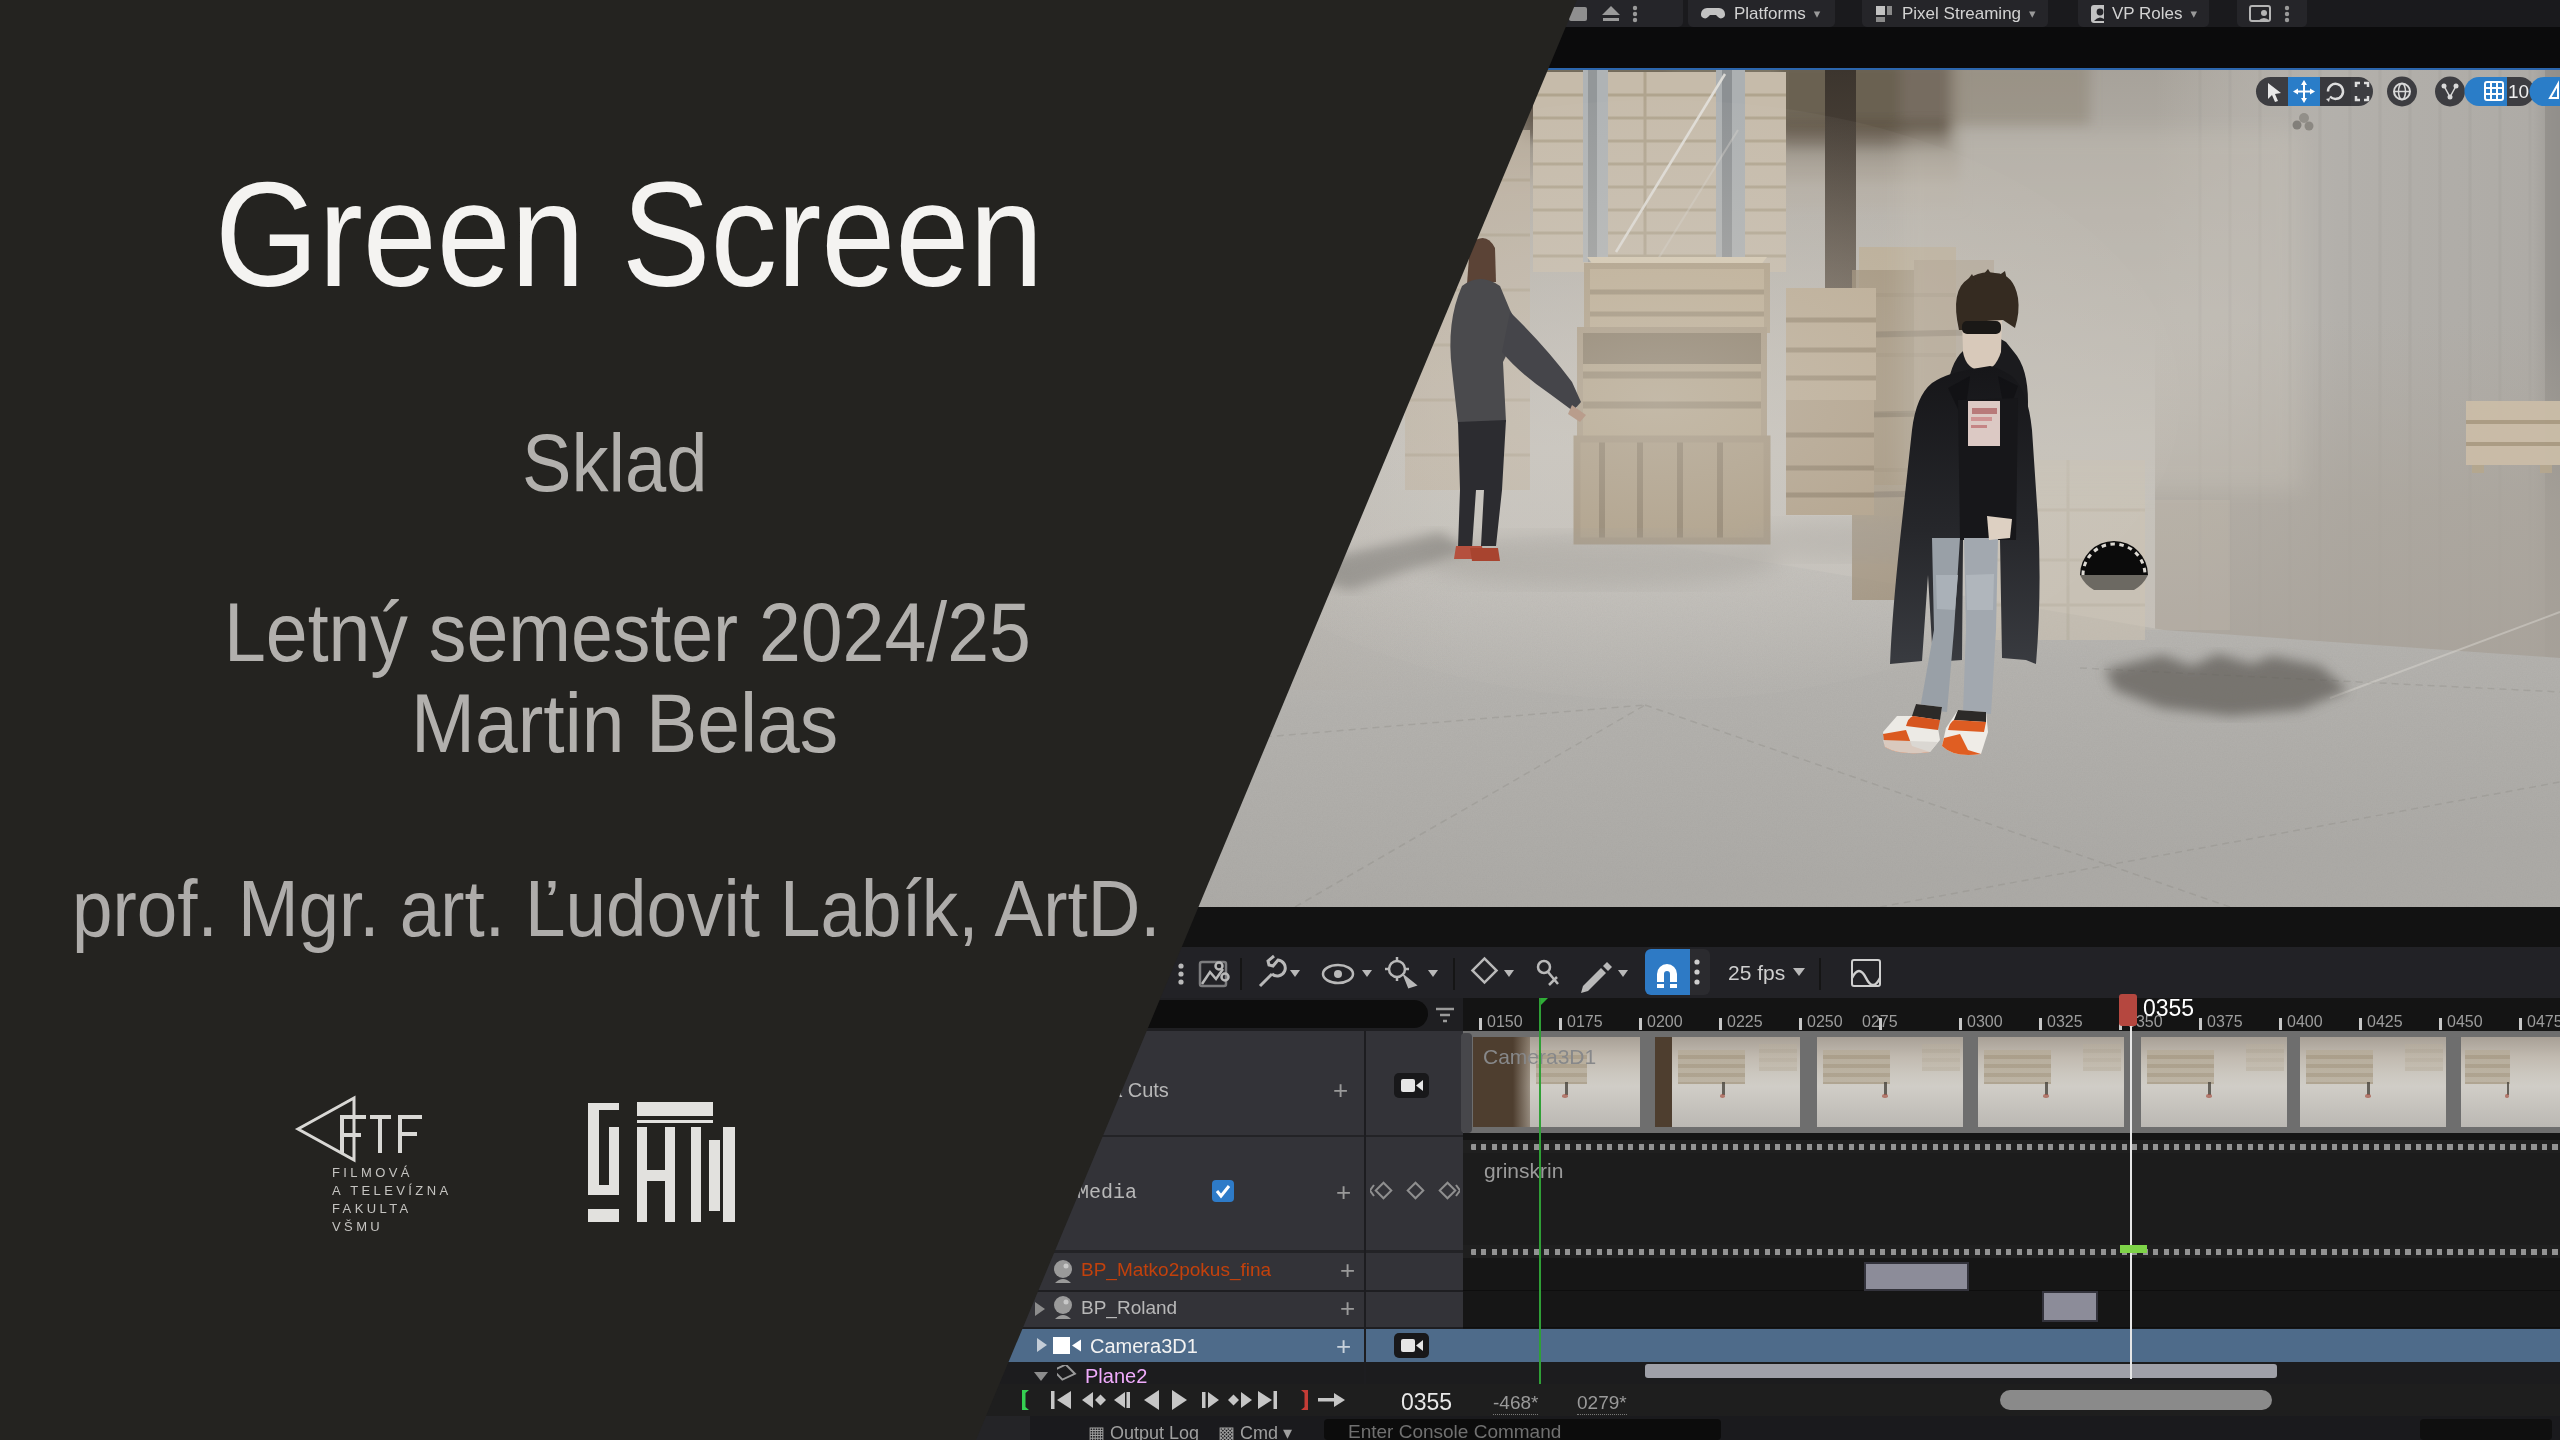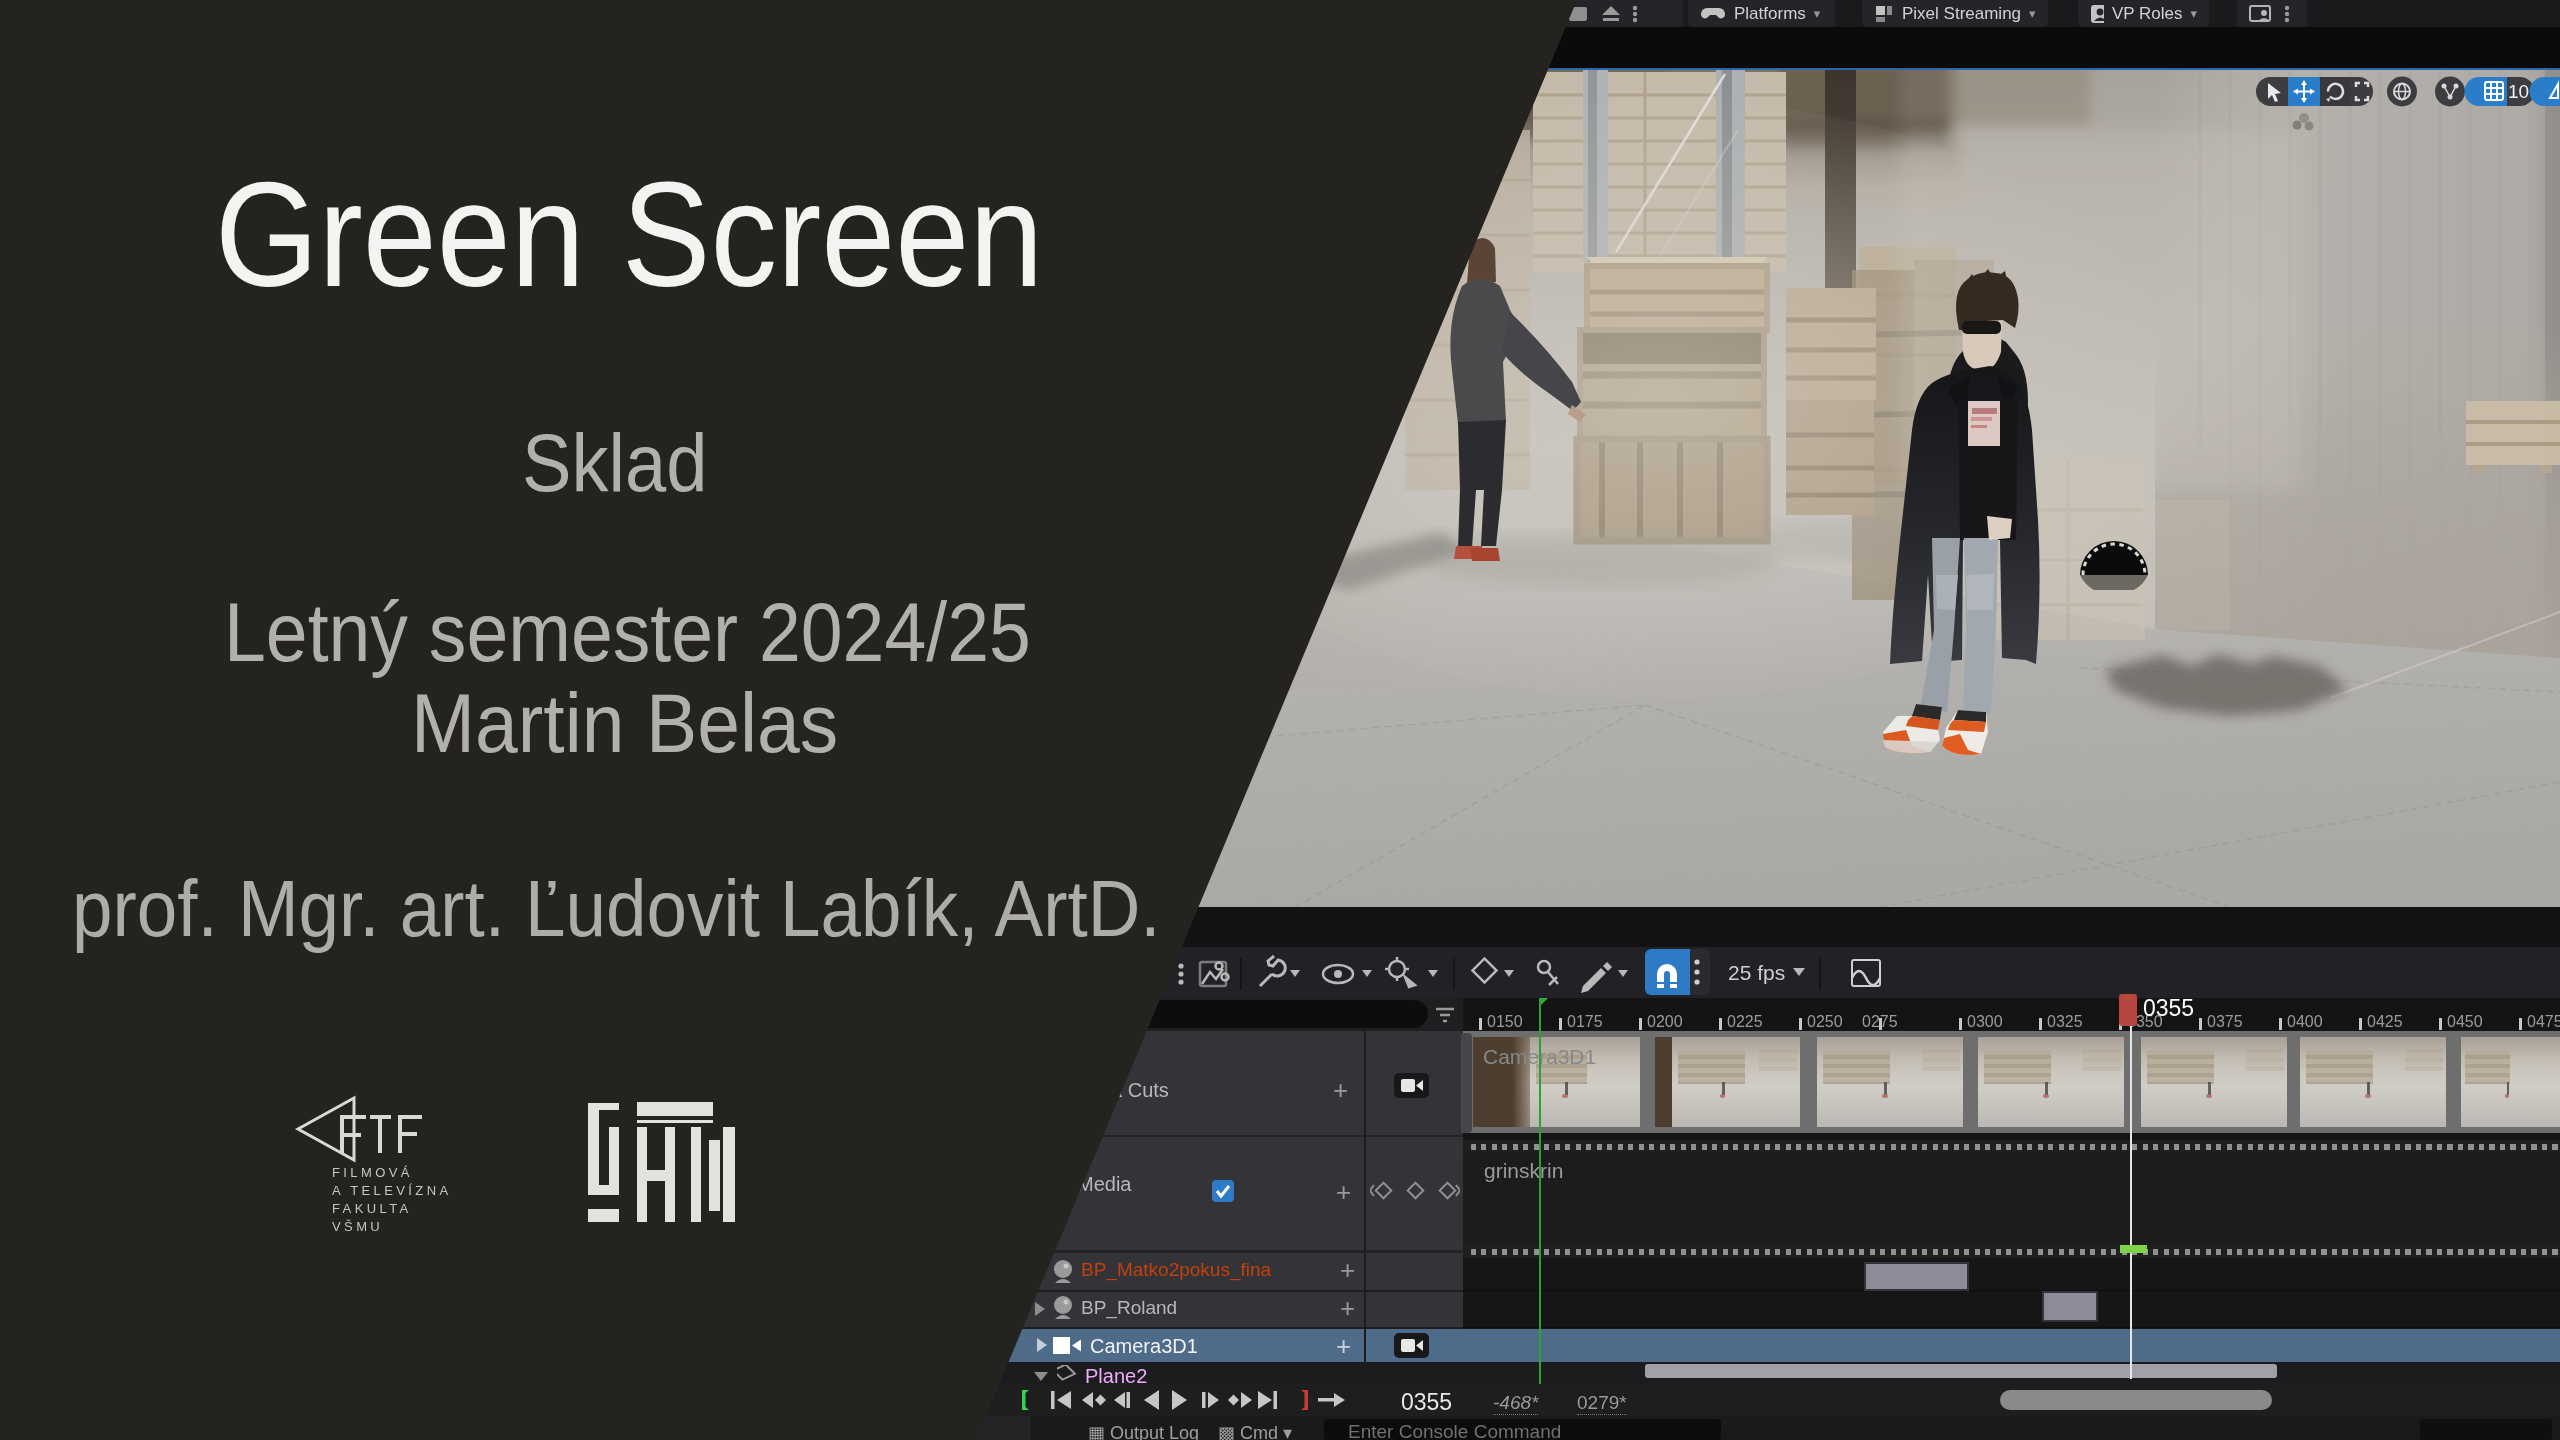--- a/index.html
+++ b/index.html
@@ -633,21 +633,21 @@
       <div class="s-abs" style="left:561px;top:2px;width:11px;height:100px;background:#47474b;border-radius:4px;"></div>
 
       <div class="s-abs" style="left:151px;top:48px;color:#b8b8b8;">Camera Cuts</div>
       <div class="plus" style="left:433px;top:44px;">+</div>
       <div class="cambtn" style="left:494px;top:42px;"></div>
       <svg class="s-abs" style="left:500px;top:46px;" width="24" height="17">
           <rect x="1" y="2" width="14" height="13" rx="2" fill="#e6e6e6"></rect>
           <path d="M16,8.5 L23,3 L23,14 Z" fill="#e6e6e6"></path>
         </svg>
 
-      <div class="s-abs" style="left:177px;top:142px;color:#b8b8b8;">Media</div>
+      <div class="s-abs" style="left:177px;top:150px;color:#b8b8b8;font-family:Liberation Mono, monospace;">Media</div>
       <div class="s-abs" style="left:312px;top:149px;width:22px;height:22px;background:#2e7bc8;border-radius:4px;"></div>
       <svg class="s-abs" style="left:312px;top:149px;" width="22" height="22">
           <path d="M5,11 l4,5 l8,-10" fill="none" stroke="#fff" stroke-width="3"></path>
         </svg>
       <div class="plus" style="left:436px;top:146px;">+</div>
       <svg class="s-abs" style="left:470px;top:150px;" width="90" height="20">
         <g fill="none" stroke="#8f8f8f" stroke-width="2">
           <rect x="8" y="4" width="11" height="11" transform="rotate(45 13.5 9.5)"></rect>
           <path d="M4,4 l-4,5.5 l4,5.5"></path>
           <rect x="40" y="4" width="11" height="11" transform="rotate(45 45.5 9.5)"></rect>
@@ -723,21 +723,21 @@
         <path d="M228,16 l5.5,-5.5 l5.5,5.5 l-5.5,5.5 z"></path>
           <path d="M241,8 L252,16 L241,24 Z"></path>
         <path d="M258,7 L272,16 L258,25 Z"></path>
           <rect x="273.5" y="7" width="3.5" height="18"></rect>
         <path d="M301,6 h7 v20 h-7 l3.5,-3 v-14 z" fill="#c43c36"></path>
         <rect x="318" y="14" width="16" height="3.5"></rect>
           <path d="M334,9 L345,16 L334,23 Z"></path>
       </g>
     </svg>
     <div class="s-abs" style="left:501px;top:482px;font-size:23px;color:#e8e8e8;">0355</div>
-    <div class="s-abs" style="left:593px;top:485px;font-size:19px;color:#9a9a9a;border-bottom:1px dotted #777;font-style:italic;">-468*</div>
+    <div class="s-abs" style="left:593px;top:485px;font-size:19px;color:#9a9a9a;border-bottom:1px dotted #777;">-468*</div>
     <div class="s-abs" style="left:677px;top:485px;font-size:19px;color:#9a9a9a;border-bottom:1px dotted #777;">0279*</div>
     <div class="s-abs" style="left:1100px;top:483px;width:272px;height:20px;background:#8a8a8a;border-radius:10px;"></div>
 
     <div class="s-abs" style="left:0;top:509px;width:1660px;height:24px;background:#1a1a1d;"></div>
     <div class="s-abs" style="left:0;top:509px;width:130px;height:24px;background:#242427;"></div>
     <div class="s-abs" style="left:188px;top:515px;font-size:18px;color:#9f9f9f;">▦ Output Log</div>
     <div class="s-abs" style="left:318px;top:515px;font-size:18px;color:#9f9f9f;">▩ Cmd ▾</div>
     <div class="s-abs" style="left:424px;top:512px;width:397px;height:21px;background:#0c0c0c;border-radius:4px;"></div>
     <div class="s-abs" style="left:448px;top:514px;font-size:19px;color:#707070;">Enter Console Command</div>
     <div class="s-abs" style="left:1520px;top:512px;width:132px;height:21px;background:#0f0f0f;border-radius:4px;"></div>

